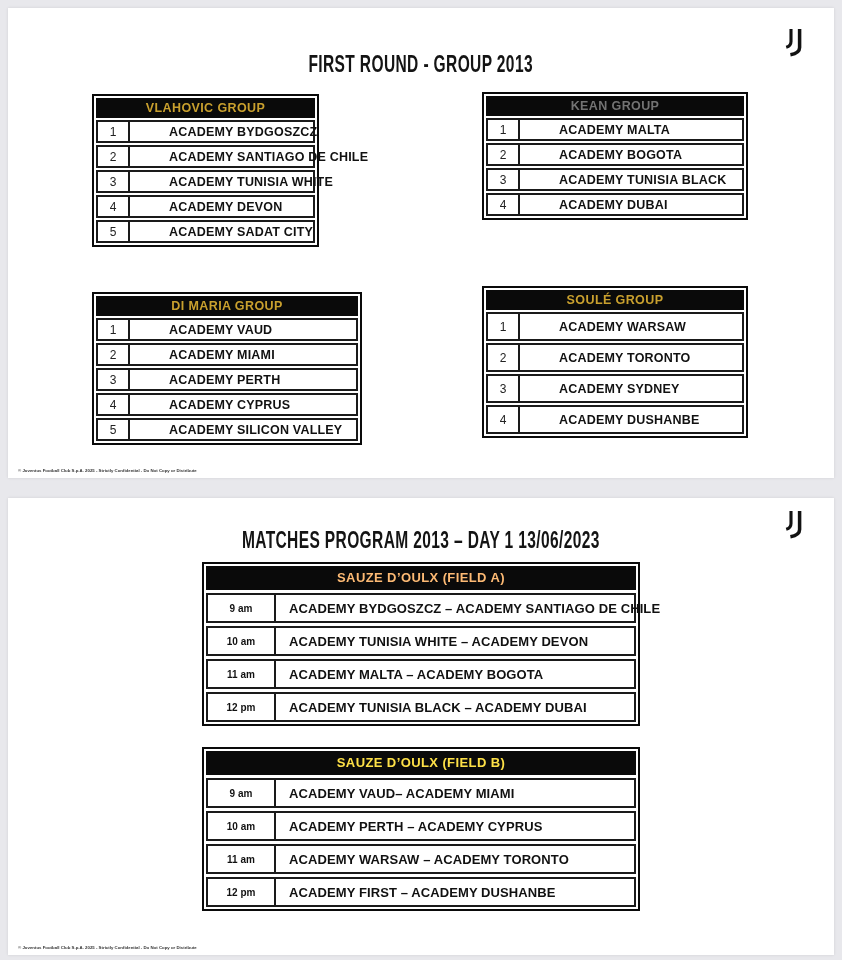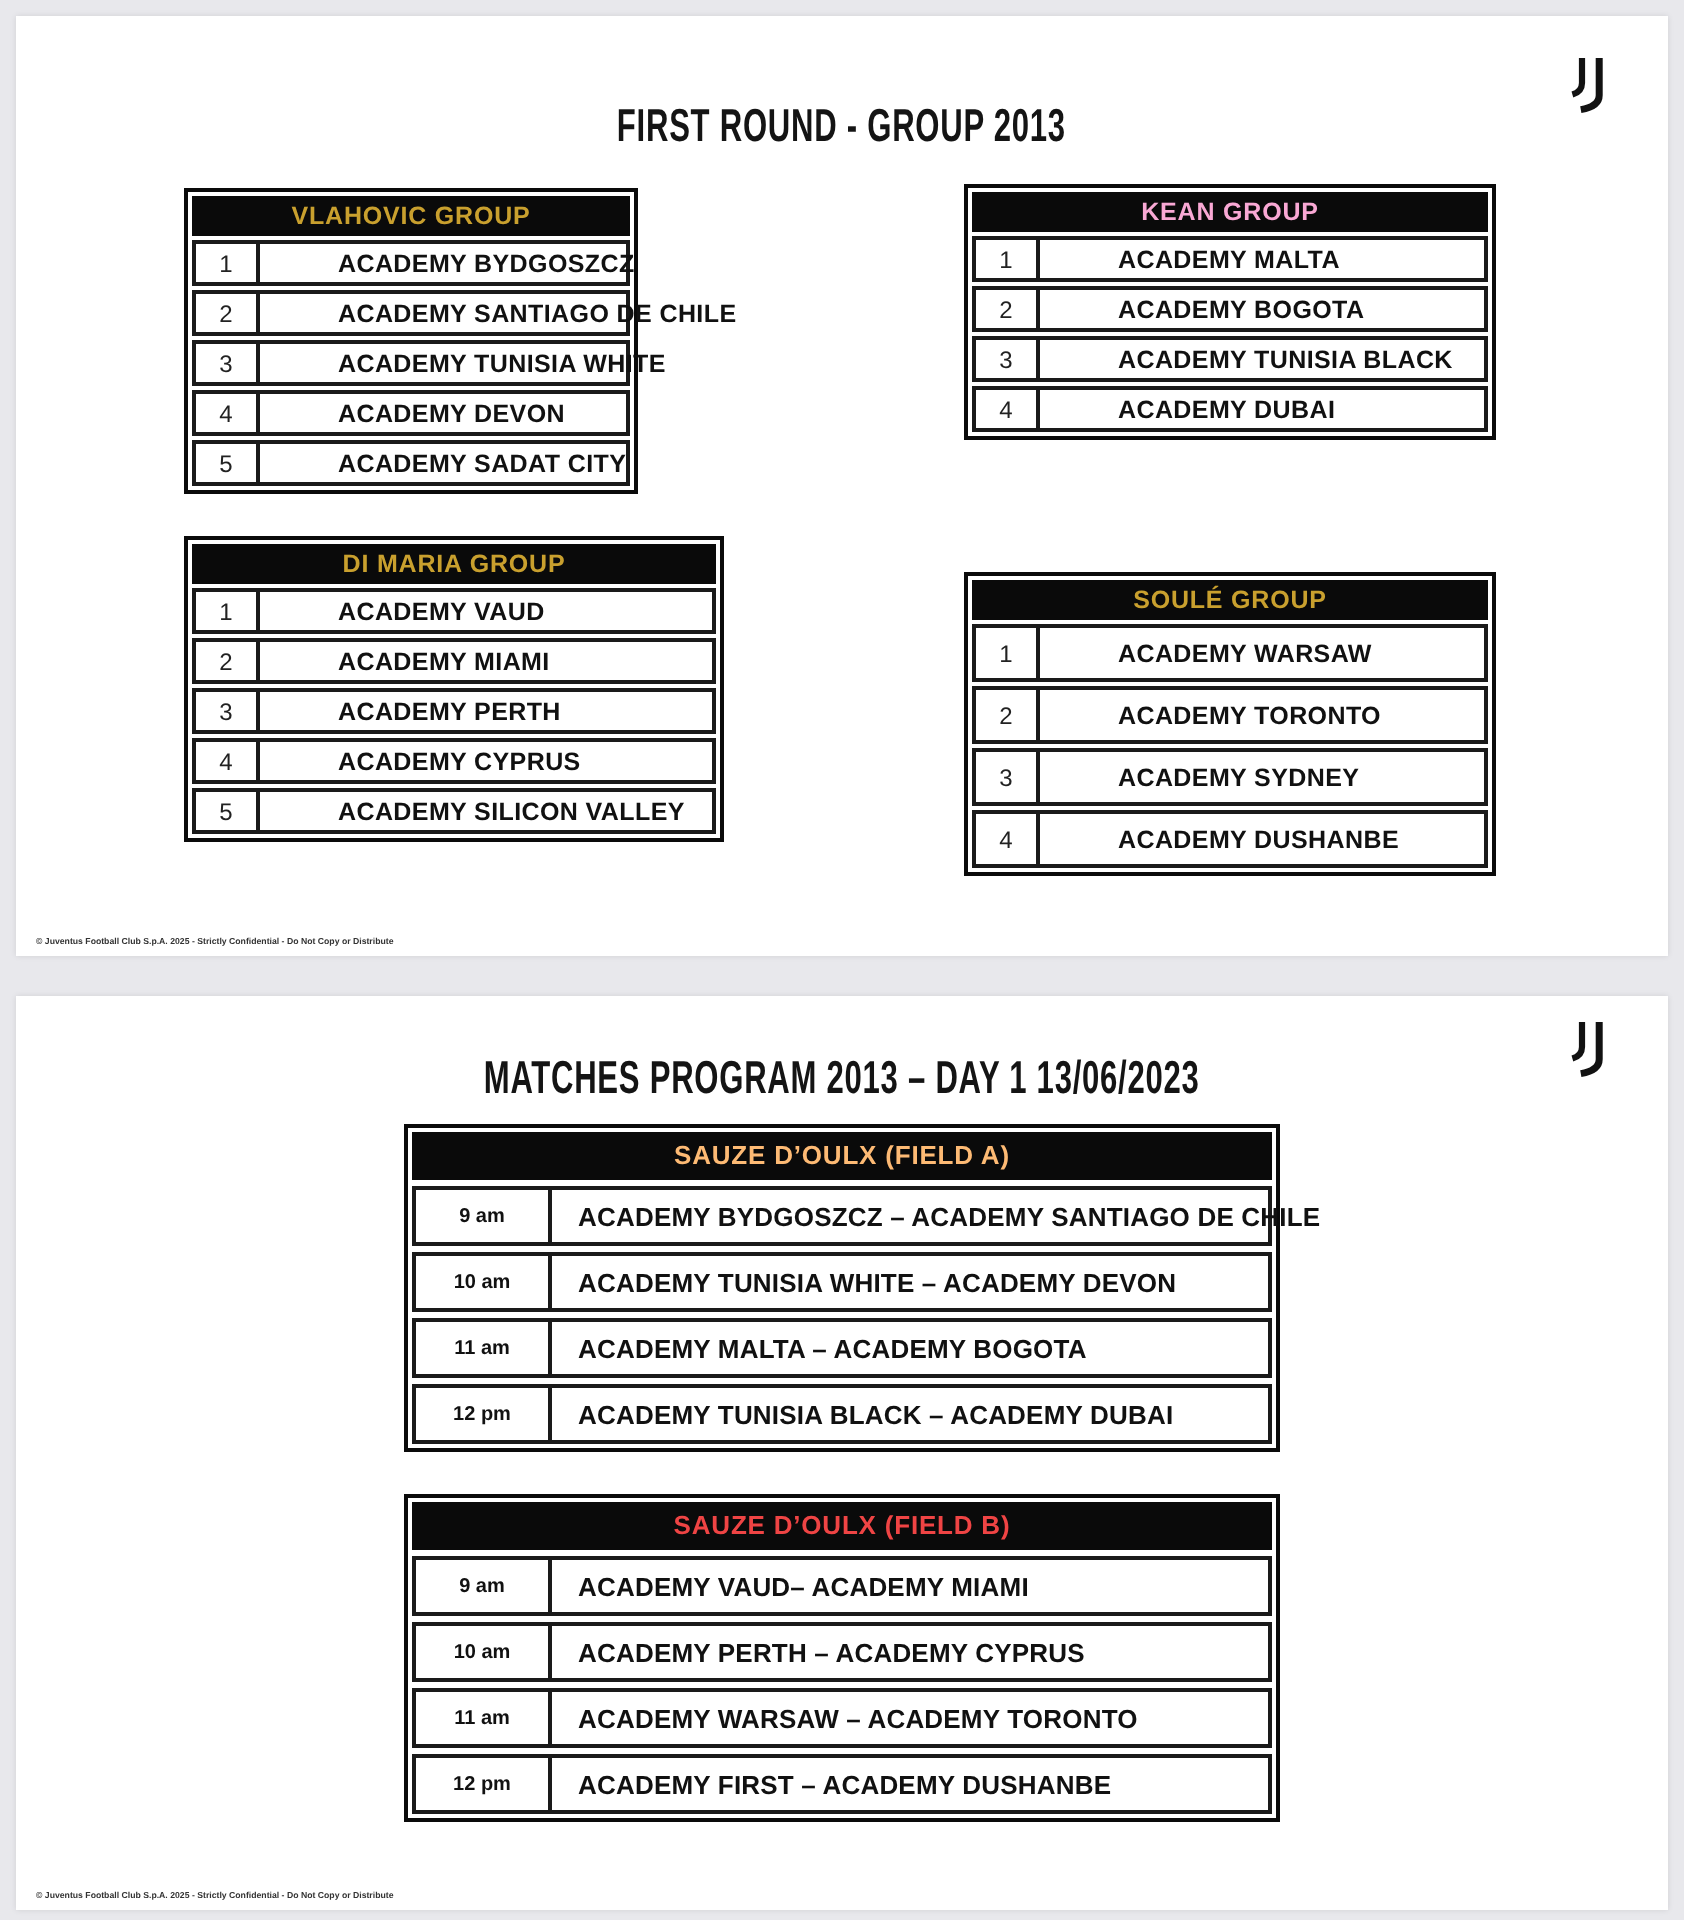--- a/index.html
+++ b/index.html
@@ -29,21 +29,21 @@
   #page1 .jlogo{top:20px;}
   #page2 .jlogo{top:12px;}
 
   
   .gtable{
     position:absolute;box-sizing:border-box;background:#fff;
     border:2px solid #0a0a0a;padding:2px;
   }
   .pos-vlahovic{left:84px;top:86px;width:227px;}
   .pos-kean{left:474px;top:84px;width:266px;}
-  .pos-dimaria{left:84px;top:260px;width:270px;}
+  .pos-dimaria{left:84px;top:284px;width:270px;}
   .pos-soule{left:474px;top:278px;width:266px;}
   .gheader{
     background:#0a0a0a;height:20px;line-height:20px;text-align:center;
     font-weight:700;font-size:12.5px;letter-spacing:.4px;
   }
   .grow{
     display:flex;align-items:stretch;margin-top:2px;
     border:2px solid #1a1a1a;height:19px;background:#fff;
   }
   .tall .grow{height:25px;}
@@ -115,21 +115,21 @@
       <div class="gnum">4</div>
       <div class="gname">ACADEMY DEVON</div>
     </div>
     <div class="grow">
       <div class="gnum">5</div>
       <div class="gname">ACADEMY SADAT CITY</div>
     </div>
   </div>
 
   <div class="gtable pos-kean">
-    <div class="gheader" style="color: #f9a8d4;">KEAN GROUP</div>
+    <div class="gheader" style="color: #737373;">KEAN GROUP</div>
     <div class="grow">
       <div class="gnum">1</div>
       <div class="gname">ACADEMY MALTA</div>
     </div>
     <div class="grow">
       <div class="gnum">2</div>
       <div class="gname">ACADEMY BOGOTA</div>
     </div>
     <div class="grow">
       <div class="gnum">3</div>
@@ -210,21 +210,21 @@
       <div class="stime">11 am</div>
       <div class="sfix">ACADEMY MALTA – ACADEMY BOGOTA</div>
     </div>
     <div class="srow">
       <div class="stime">12 pm</div>
       <div class="sfix">ACADEMY TUNISIA BLACK – ACADEMY DUBAI</div>
     </div>
   </div>
 
   <div class="stable pos-fieldb">
-    <div class="sheader" style="color: #ef4444;">SAUZE D’OULX (FIELD B)</div>
+    <div class="sheader" style="color: #fde047;">SAUZE D’OULX (FIELD B)</div>
     <div class="srow">
       <div class="stime">9 am</div>
       <div class="sfix">ACADEMY VAUD– ACADEMY MIAMI</div>
     </div>
     <div class="srow">
       <div class="stime">10 am</div>
       <div class="sfix">ACADEMY PERTH – ACADEMY CYPRUS</div>
     </div>
     <div class="srow">
       <div class="stime">11 am</div>

